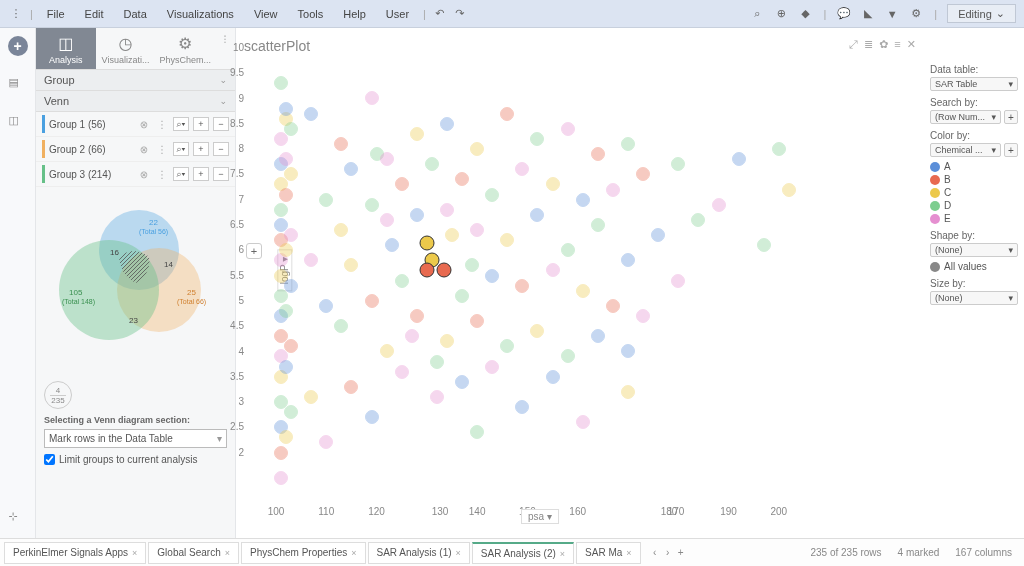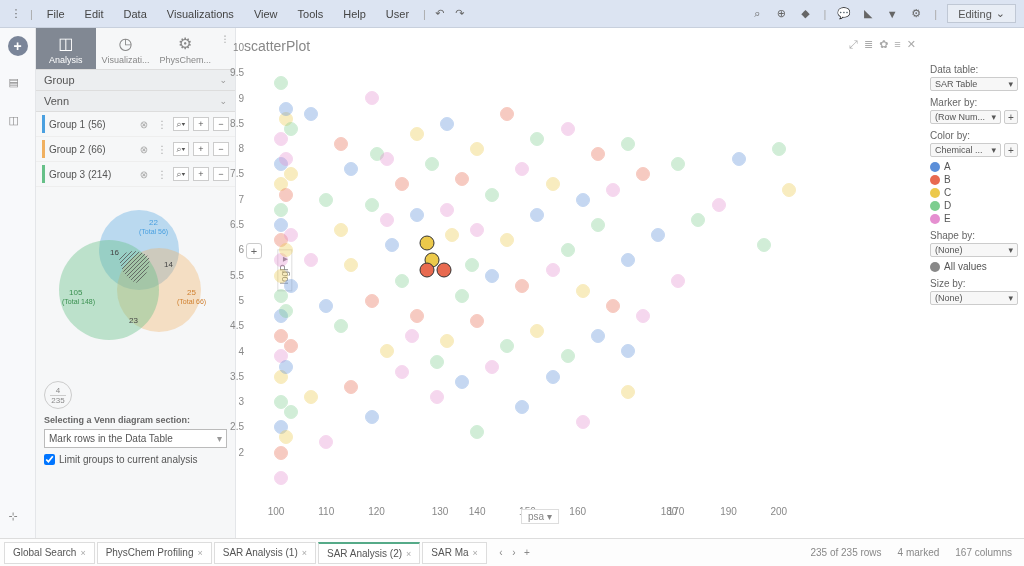--- a/index.html
+++ b/index.html
@@ -367,21 +367,21 @@
   </div>
 
   <div class="config-panel">
     <div class="cfg-label">Data table:</div>
     <div class="cfg-select">
         <div class="sel">
           <span>SAR Table</span>
           <span>▾</span>
         </div>
       </div>
-    <div class="cfg-label">Marker by:</div>
+    <div class="cfg-label">Search by:</div>
     <div class="cfg-select">
         <div class="sel">
           <span>(Row Num...</span>
           <span>▾</span>
         </div>
         <div class="plus">+</div>
       </div>
     <div class="cfg-label">Color by:</div>
     <div class="cfg-select">
         <div class="sel">
@@ -428,22 +428,23 @@
         <div class="sel">
           <span>(None)</span>
           <span>▾</span>
         </div>
       </div>
   </div>
 </div>
 
 <div class="bottom-tabs">
   <div id="tabs-container" style="display:flex;gap:2px">
+      <div class="btab">PerkinElmer Signals Apps<span class="x">×</span></div>
       <div class="btab">Global Search<span class="x">×</span></div>
-      <div class="btab">PhysChem Profiling<span class="x">×</span></div>
+      <div class="btab">PhysChem Properties<span class="x">×</span></div>
       <div class="btab">SAR Analysis (1)<span class="x">×</span></div>
       <div class="btab active">SAR Analysis (2)<span class="x">×</span></div>
       <div class="btab">SAR Ma<span class="x">×</span></div>
     </div>
   <div class="nav-arrows">
     <span>‹</span>
     <span>›</span>
     <span>+</span>
   </div>
   <div class="status">

